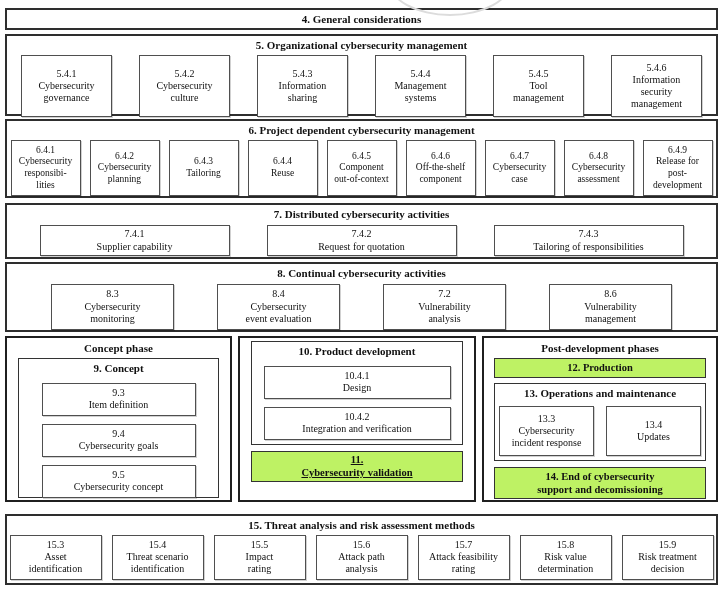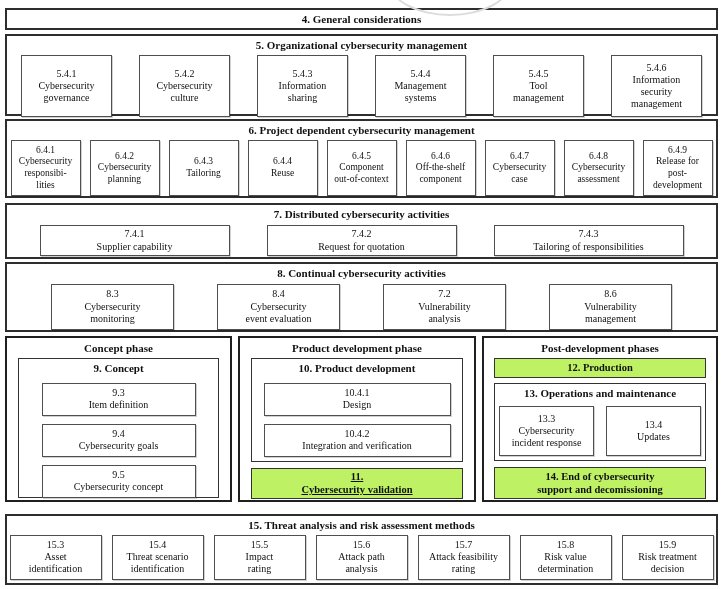--- a/index.html
+++ b/index.html
@@ -208,21 +208,20 @@
             </div>
           <div class="leaf">
               <span class="num">9.5</span>
               <span class="lbl">Cybersecurity concept</span>
             </div>
         </div>
       </div>
     </div>
 
     <div class="phase" id="phase-product">
-      <div class="phase-title">Product development phase</div>
       <div class="group" id="product-group">
         <div class="group-title">10. Product development</div>
         <div class="vstack">
           <div class="leaf">
               <span class="num">10.4.1</span>
               <span class="lbl">Design</span>
             </div>
           <div class="leaf">
               <span class="num">10.4.2</span>
               <span class="lbl">Integration and verification</span>

